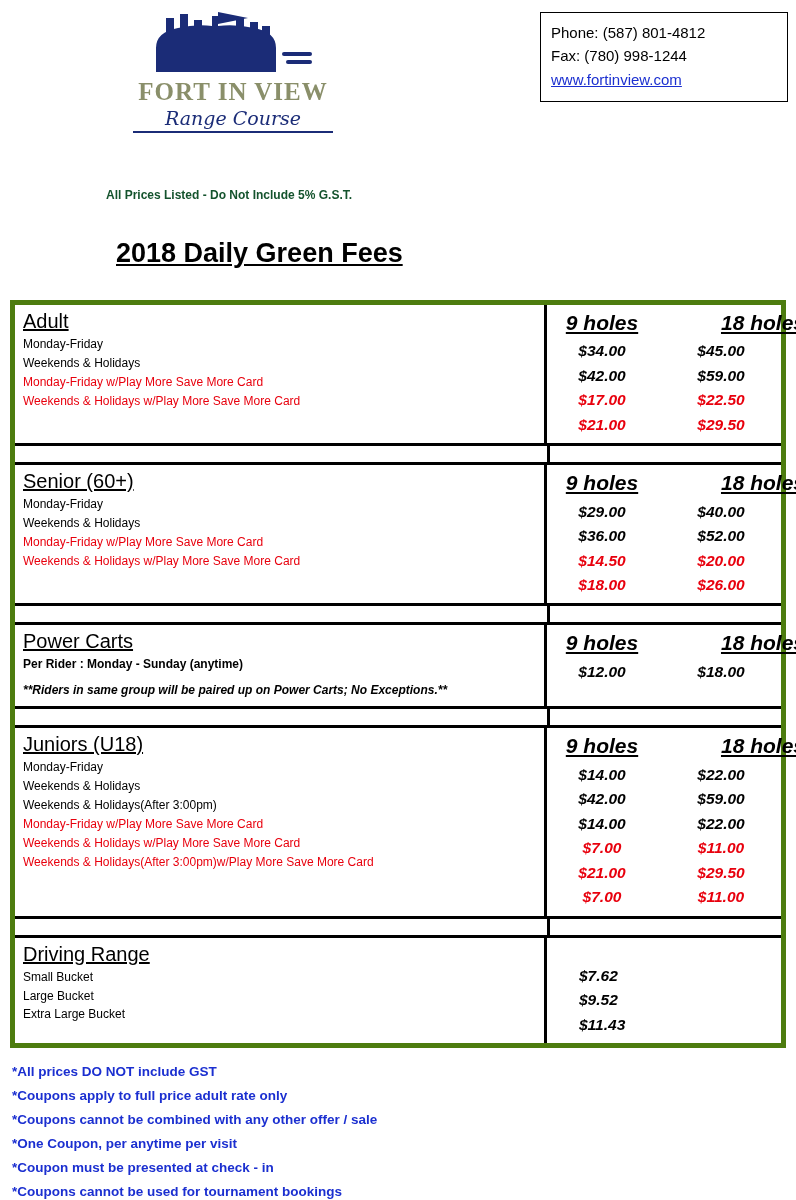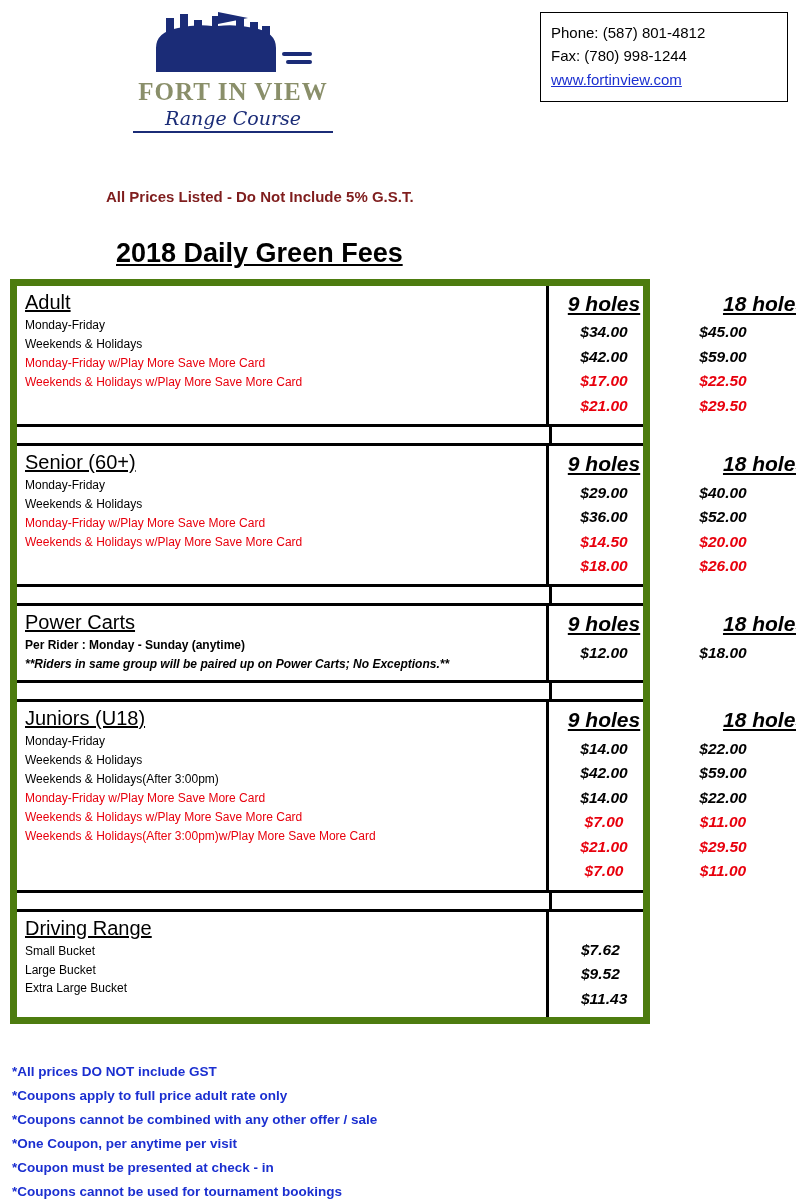--- a/index.html
+++ b/index.html
@@ -70,42 +70,42 @@
   }
   .contact-box a, .contact-link {
     color: #1b2fd0;
     text-decoration: underline;
   }
 
   .gst-note {
     position: absolute;
     left: 106px;
     top: 188px;
-    color: #7f1d1d;
-    font-weight: bold;
-    font-size: 15px;
+    color: #14532d;
+    font-weight: bold;
+    font-size: 12px;
   }
 
   .title {
     position: absolute;
     left: 116px;
     top: 238px;
     font-size: 27px;
     font-weight: bold;
     text-decoration: underline;
     font-family: "Liberation Sans", sans-serif;
   }
 
   
   .fee-table {
     position: absolute;
     left: 10px;
-    top: 279px;
-    width: 640px;
-    border: 7px solid #4d7c0f;
+    top: 300px;
+    width: 776px;
+    border: 5px solid #4d7c0f;
     box-sizing: border-box;
   }
   .section {
     display: flex;
     border-bottom: 3px solid #000;
   }
   .section:last-child { border-bottom: none; }
   .spacer-row {
     height: 16px;
     border-bottom: 3px solid #000;
@@ -132,21 +132,21 @@
     margin-bottom: 1px;
     line-height: 1.25;
   }
   .row-label {
     font-size: 12px;
     line-height: 1.58;
     white-space: nowrap;
   }
   .row-label.red { color: #e8000d; }
   .row-label.bold { font-weight: bold; }
-  .row-label.bolditalic { font-weight: bold; font-style: italic; }
+  .row-label.bolditalic { font-weight: bold; font-style: italic; margin-top: 7px; }
 
   .hdr-row {
     display: flex;
     font-size: 21px;
     font-weight: bold;
     font-style: italic;
     text-decoration: underline;
     line-height: 1.3;
     margin-bottom: 3px;
     gap: 42px;

